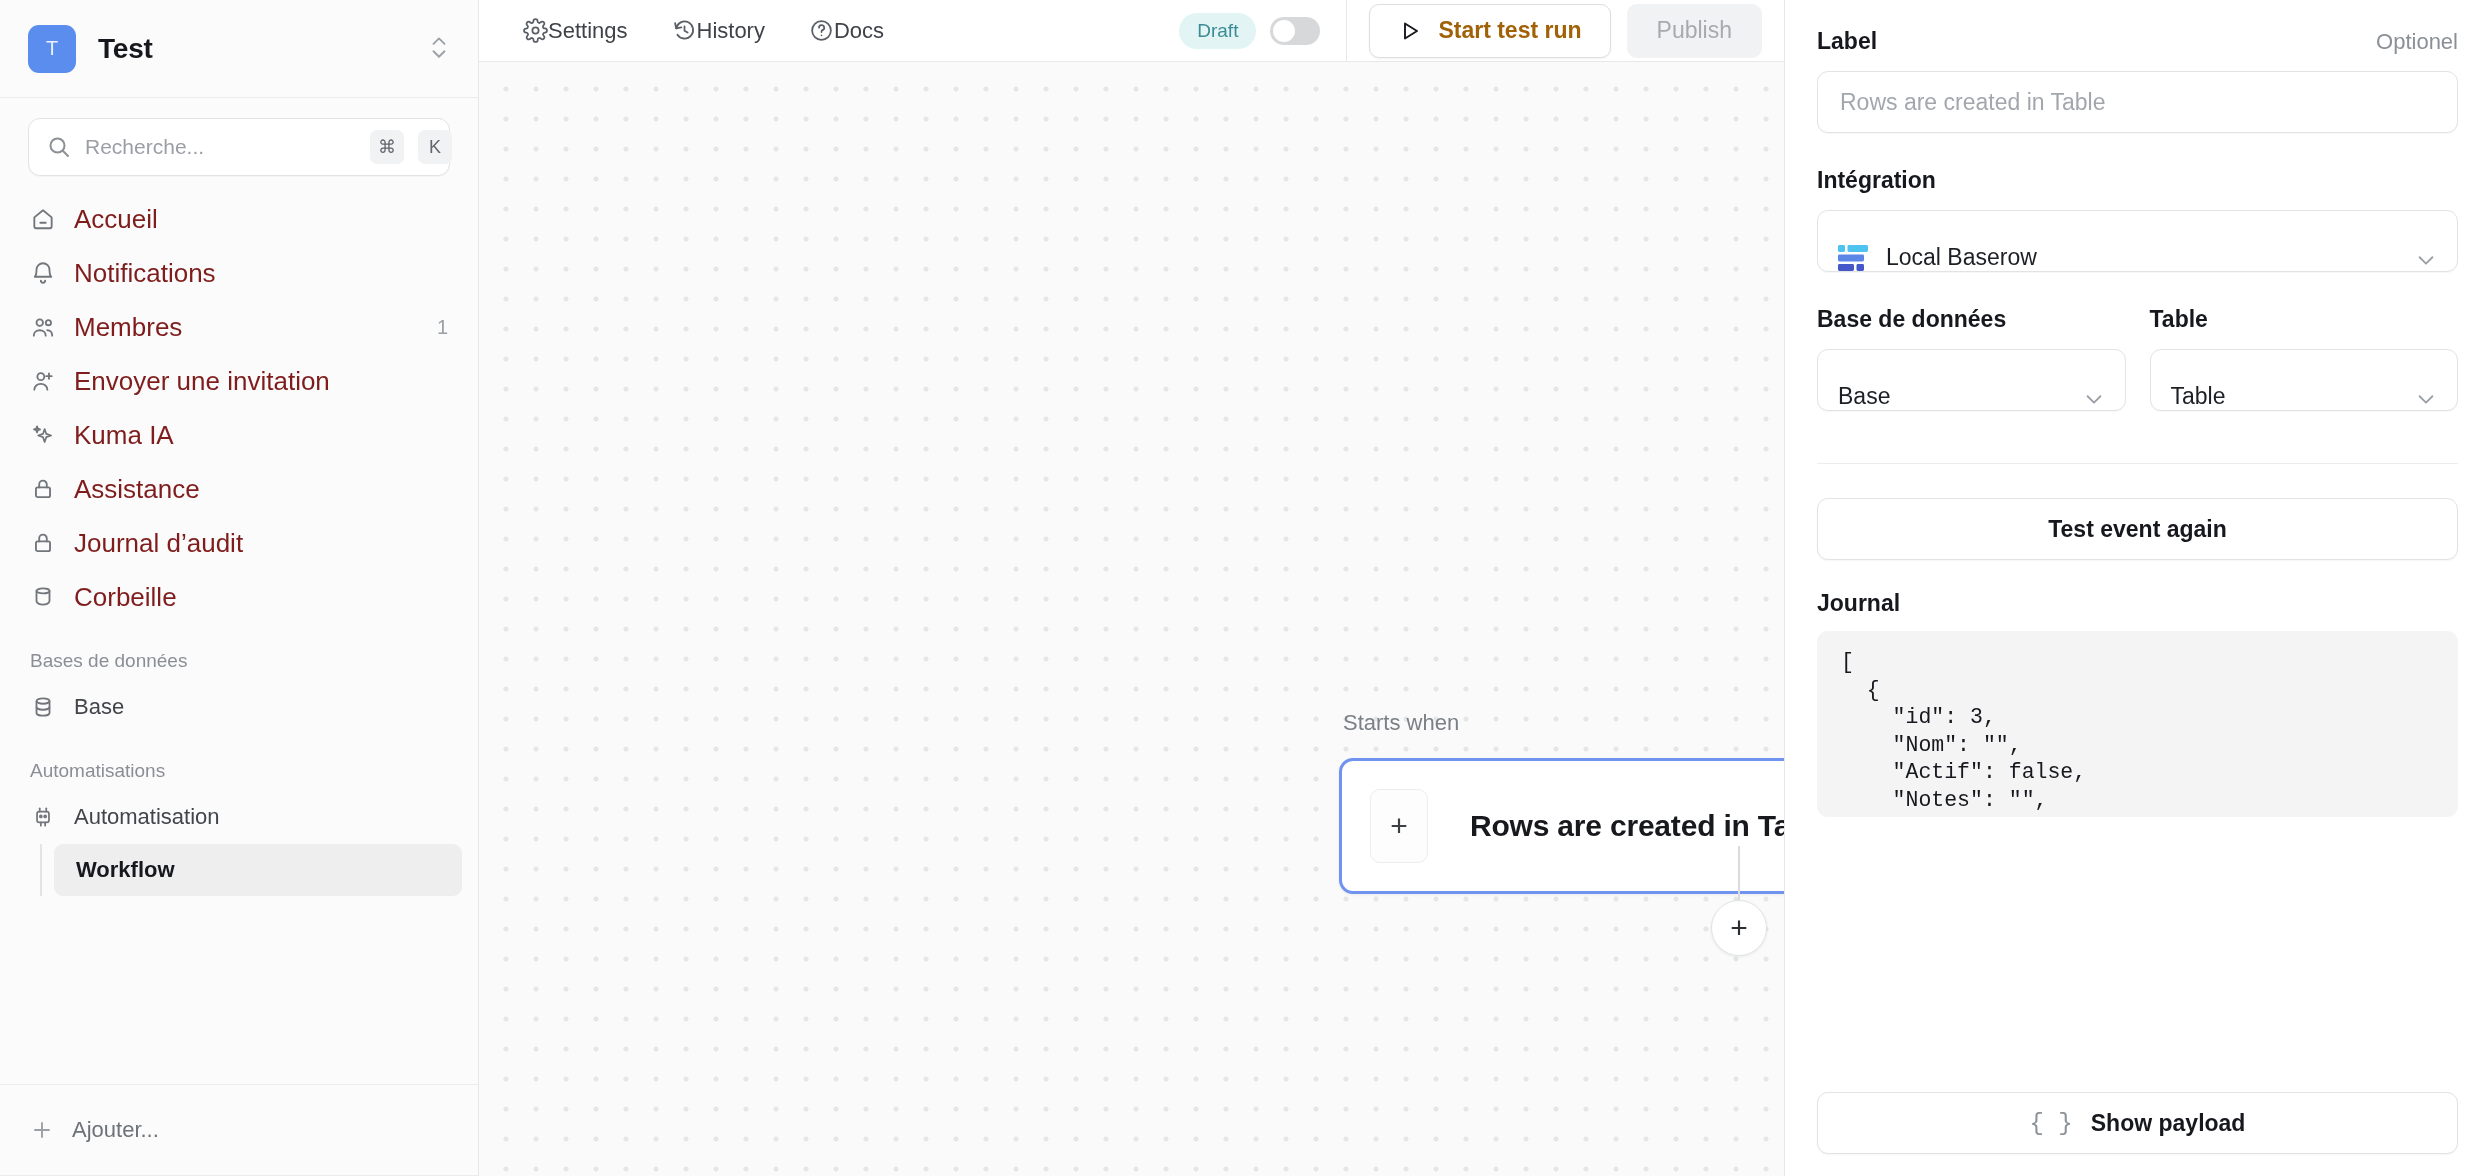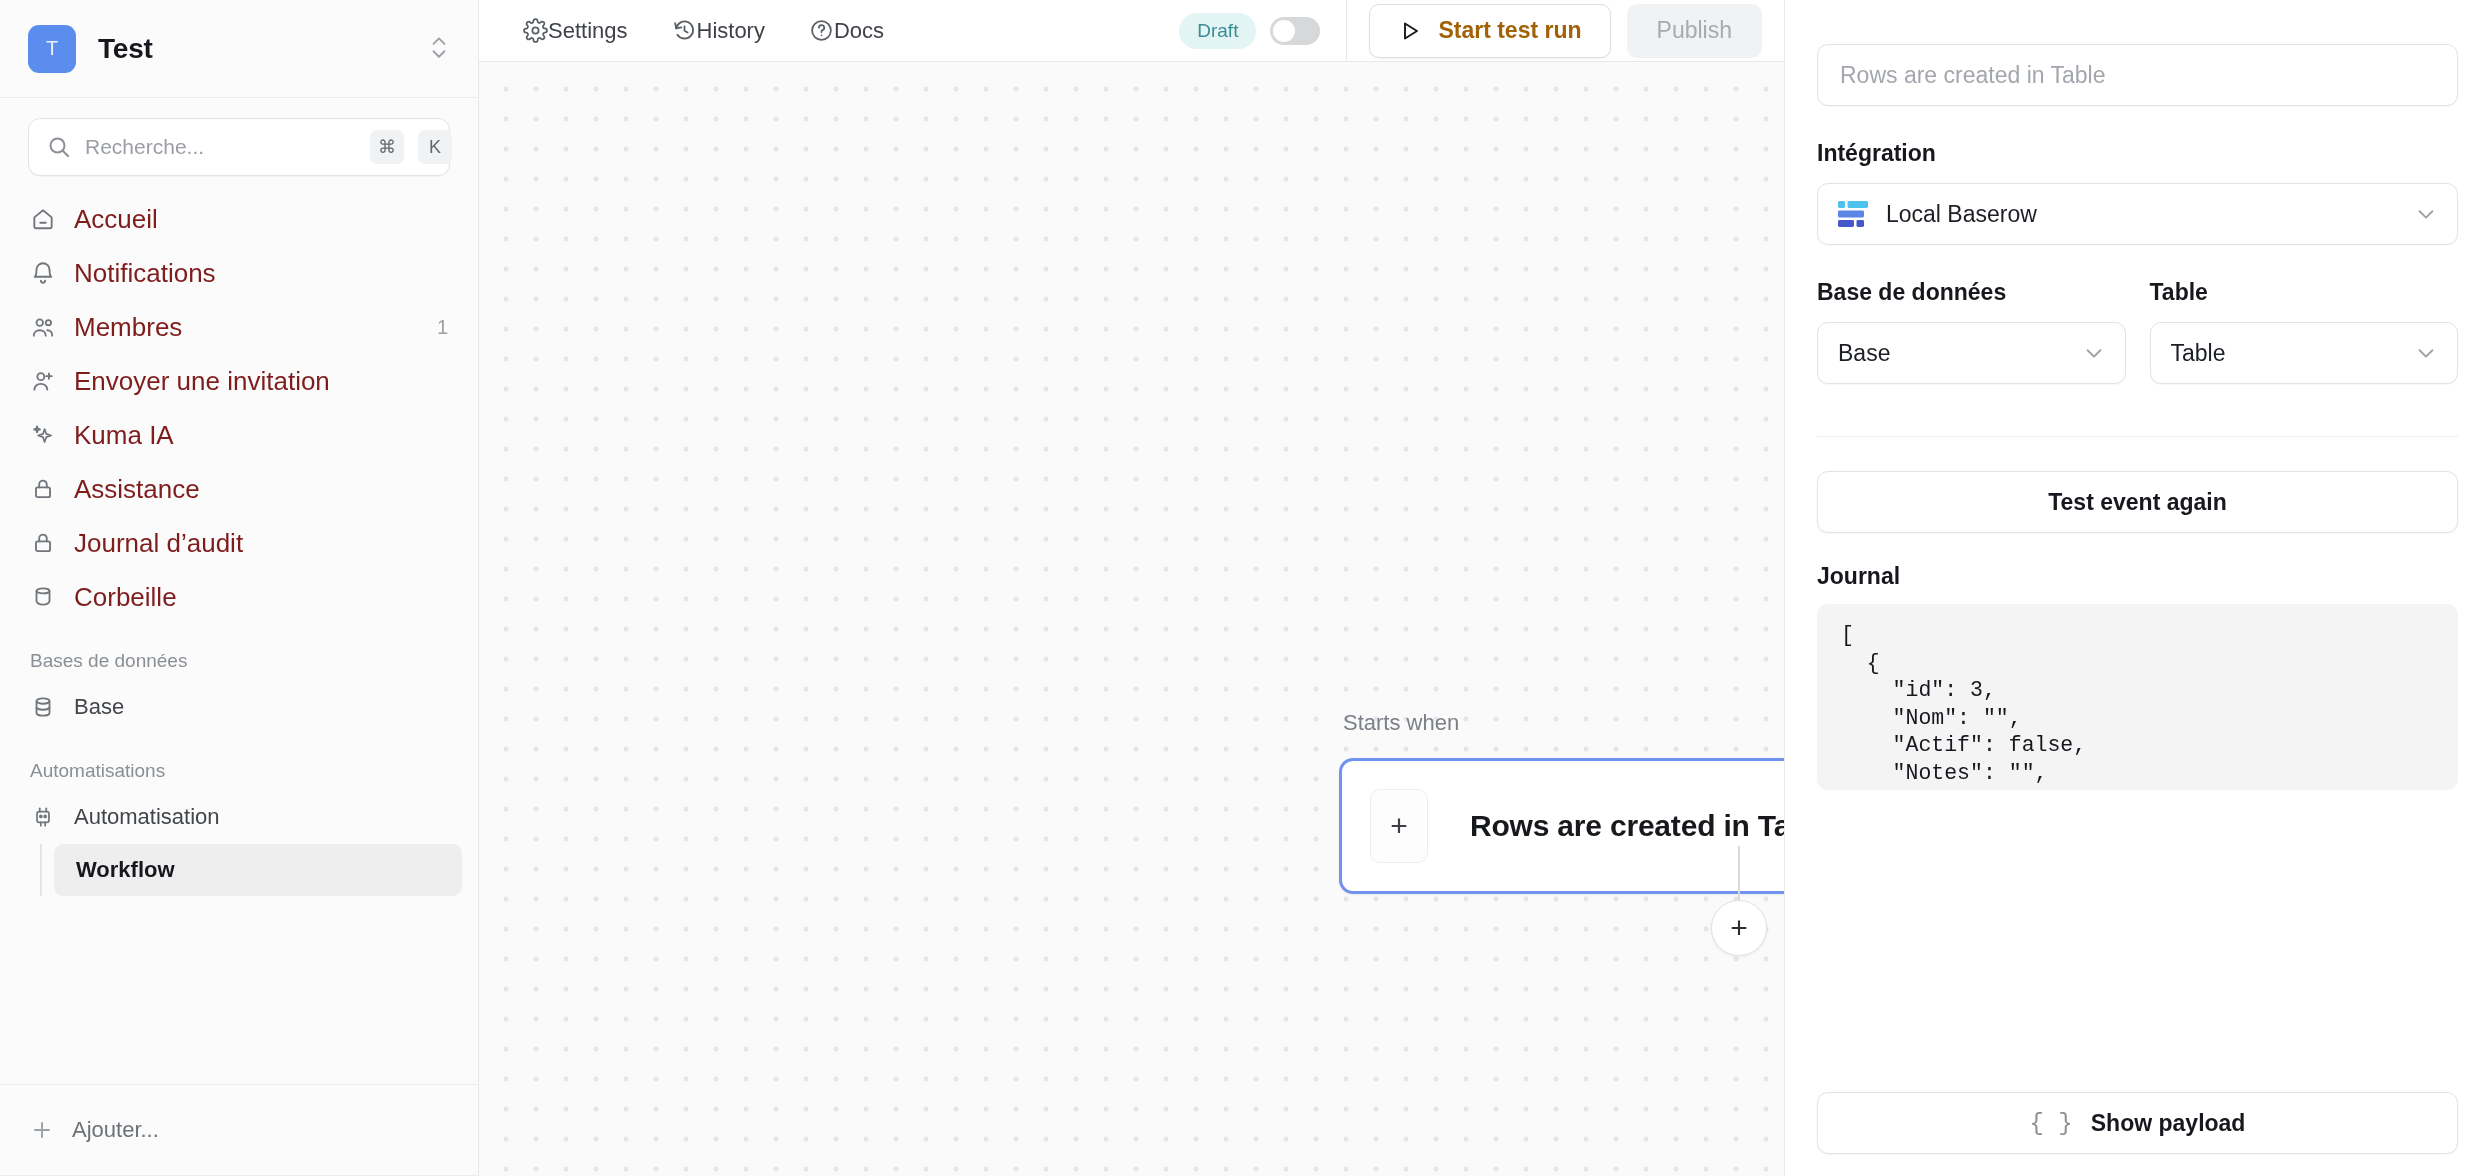--- a/index.html
+++ b/index.html
@@ -194,21 +194,21 @@
   .text-input {
     margin-top: 16px; width: 100%; height: 62px; border: 1px solid #e2e3e5;
     border-radius: 11px; background: #fff; padding: 0 22px;
     font-family: "Liberation Sans", sans-serif; font-size: 23px; color: #2b2f34;
     outline: none; box-shadow: 0 1px 1px rgba(16,24,40,0.03);
   }
   .text-input::placeholder { color: #a3a7ad; }
   .mt-34 { margin-top: 34px; }
   .select {
     margin-top: 16px; width: 100%; height: 62px; border: 1px solid #e2e3e5;
-    border-radius: 11px; background: #fff; display: flex; align-items: center;
+    border-radius: 11px; background: #fff; display: flex; align-items: flex-end;
     padding: 0 20px; gap: 18px; cursor: pointer;
     box-shadow: 0 1px 1px rgba(16,24,40,0.03);
   }
   .select-text { font-size: 23px; color: #1c1f24; }
   .chev { margin-left: auto; width: 22px; height: 22px; color: #9aa0a6; flex: none; }
   .baserow-ico { width: 30px; height: 26px; flex: none; }
   .two-col { display: flex; gap: 24px; }
   .two-col > div { flex: 1; min-width: 0; }
   .hr { height: 1px; background: #ededee; margin: 52px 0 0 0; }
   .btn-wide {
@@ -464,20 +464,24 @@
 
         </div>
       </div>
       <div class="connector"></div>
       <div class="add-node">+</div>
     </div>
   </main>
 
   <aside class="rpanel">
 
+    <div class="row-between">
+      <span class="fld-label">Label</span>
+      <span class="fld-optional">Optionel</span>
+    </div>
     <input class="text-input" value="" placeholder="Rows are created in Table" style="">
 
     <div class="mt-34">
       <div class="fld-label">Intégration</div>
       <div class="select">
         <span class="baserow-ico">
           <svg viewBox="0 0 30 26">
             <rect x="0" y="0" width="7" height="7" rx="1.4" fill="#4fc3f0"></rect>
             <rect x="9.5" y="0" width="20.5" height="7" rx="1.4" fill="#4fc3f0"></rect>
             <rect x="0" y="9.5" width="26" height="7" rx="1.4" fill="#5b86e5"></rect>

